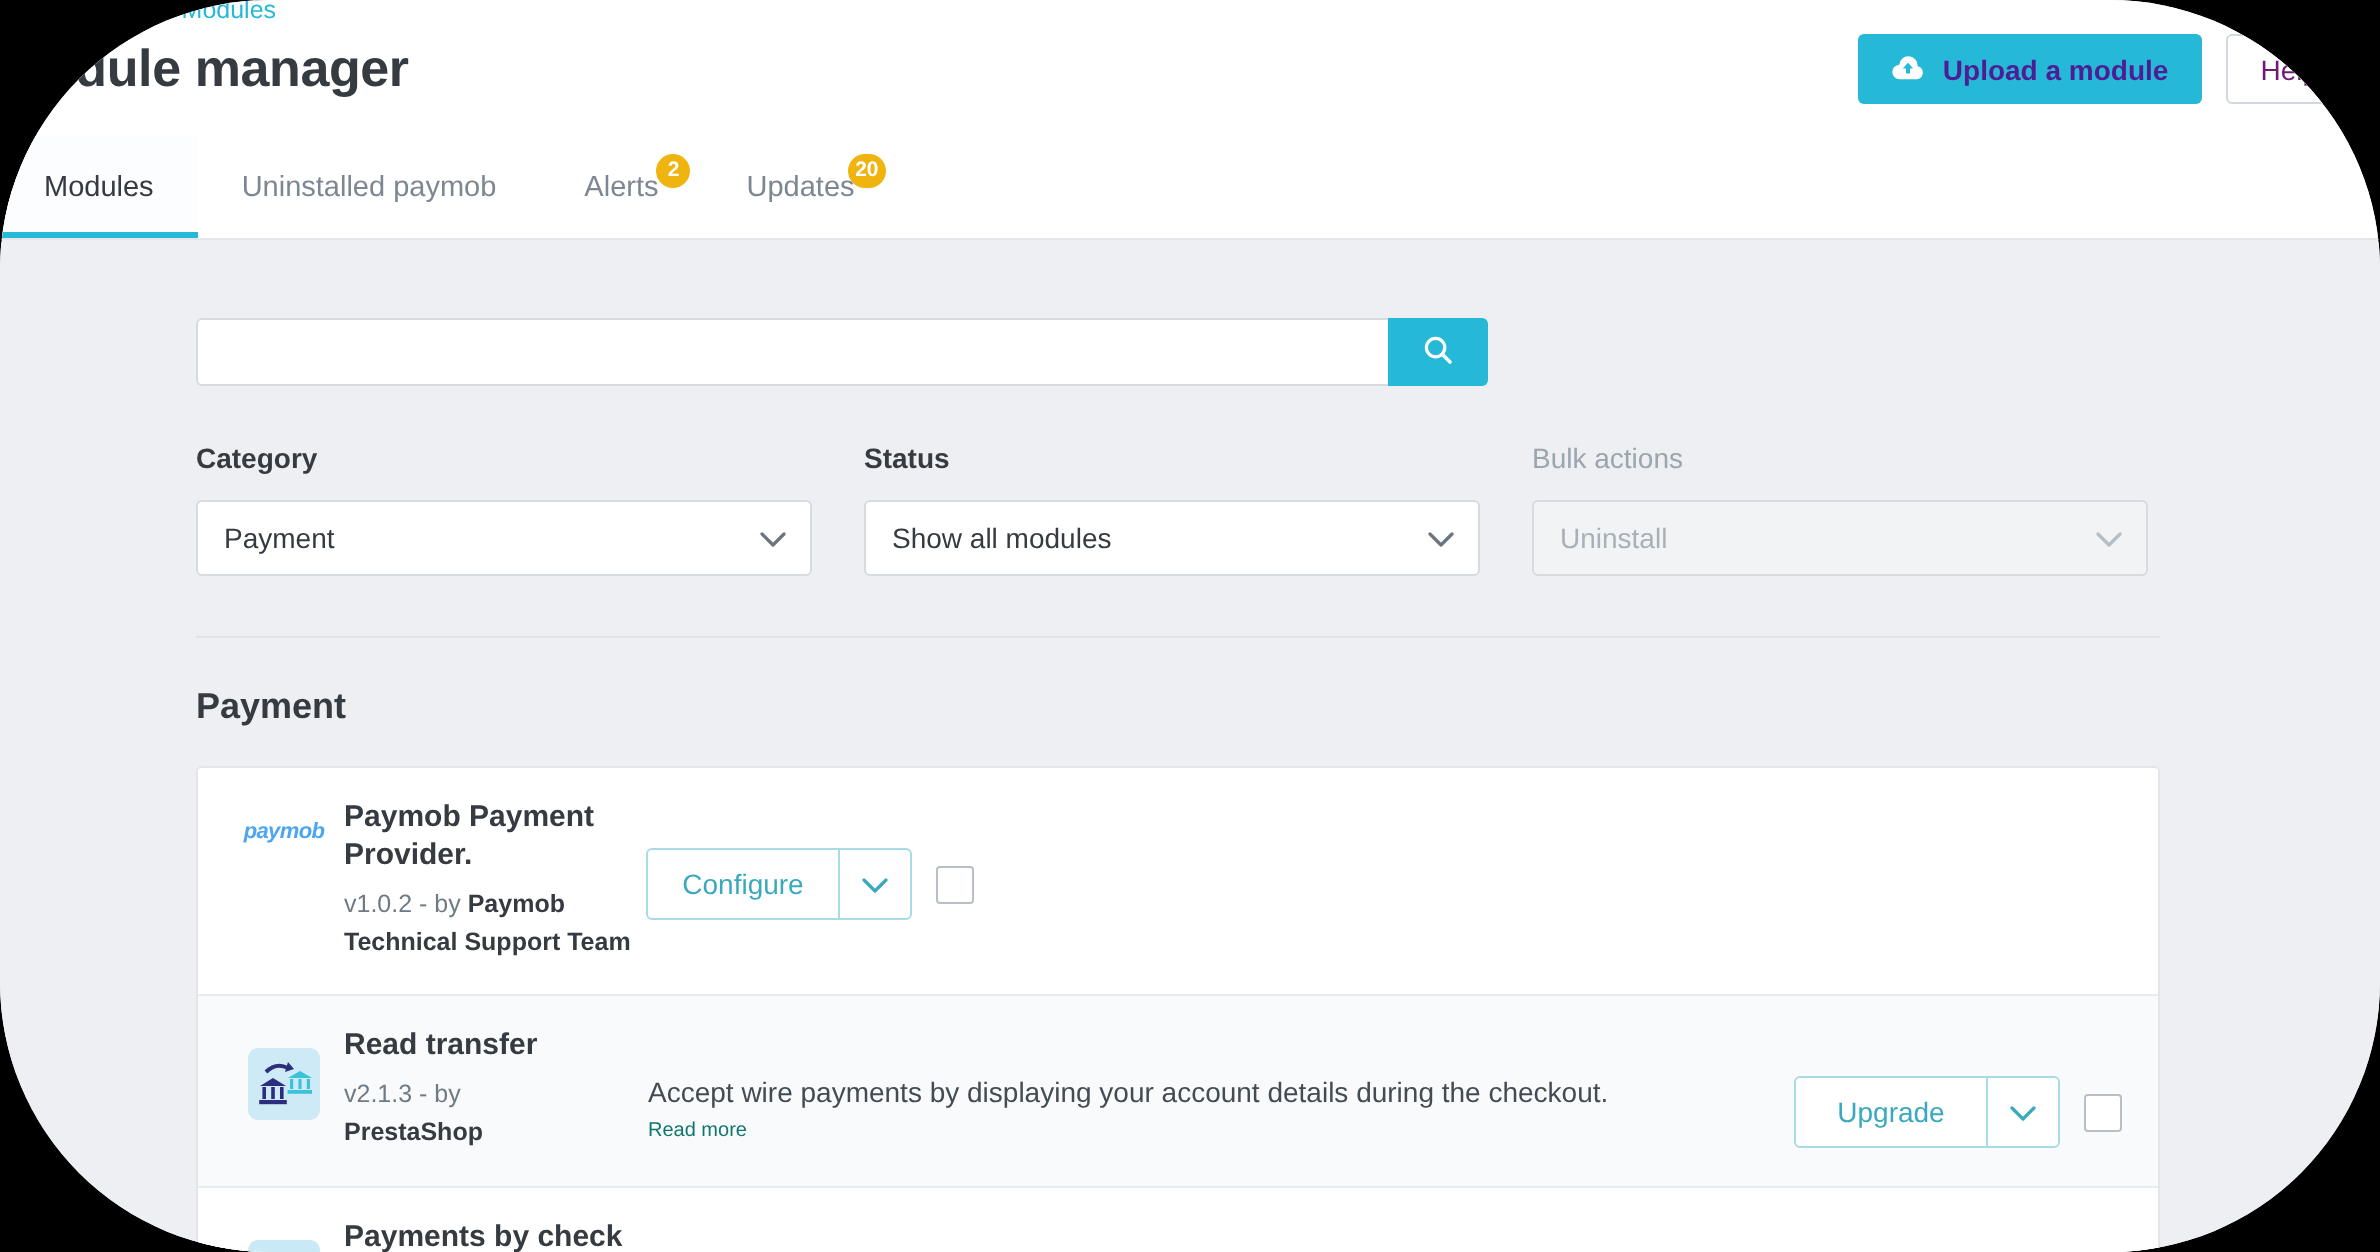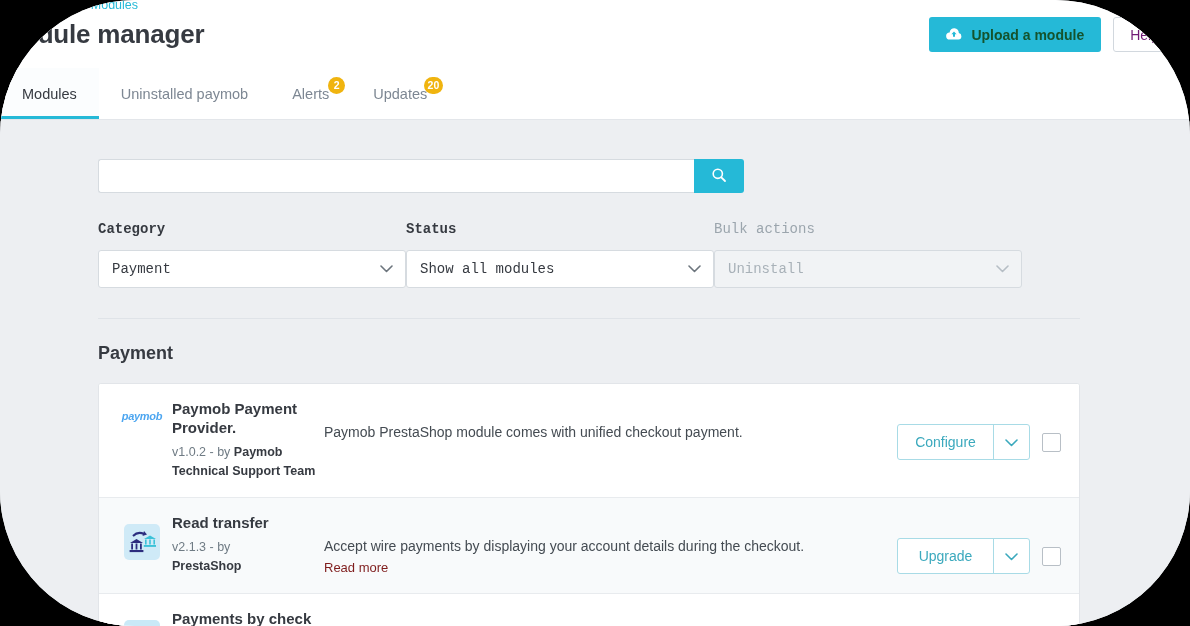--- a/index.html
+++ b/index.html
@@ -55,21 +55,21 @@
     right: 14px; top: 17px;
     display: flex;
     align-items: center;
     gap: 12px;
   }
   .btn-upload {
     display: inline-flex;
     align-items: center;
     gap: 9px;
     background: #25b9d7;
-    color: #14532d;
+    color: #4c1d95;
     border: none;
     border-radius: 3px;
     height: 35px;
     padding: 0 17px;
     font-size: 14px;
     font-weight: bold;
     font-family: "Liberation Sans", sans-serif;
     cursor: pointer;
     white-space: nowrap;
   }
@@ -174,21 +174,21 @@
     cursor: pointer;
     display: flex;
     align-items: center;
     justify-content: center;
   }
 
   
   .filters {
     display: flex;
     margin-top: 28px;
-    font-family: Liberation Mono, monospace;
+    gap: 26px;
   }
   .filter { width: 308px; }
   .filter-label {
     font-size: 14px;
     font-weight: bold;
     color: #363a41;
     margin-bottom: 13px;
   }
   .filter.disabled .filter-label { color: #9ba5ad; font-weight: normal; }
   .select-box {
@@ -296,23 +296,23 @@
   .mod-desc {
     flex: 1;
     padding-left: 1px;
     padding-top: 22px;
     font-size: 14px;
     color: #444b52;
     line-height: 1.45;
   }
   .read-more {
     display: block;
-    color: #7f1d1d;
+    color: #0f766e;
     text-decoration: none;
-    font-size: 13px;
+    font-size: 10px;
     margin-top: 2px;
     cursor: pointer;
   }
 
   .mod-actions {
     flex: 0 0 auto;
     display: flex;
     align-items: center;
     gap: 12px;
     padding-top: 24px;
@@ -463,23 +463,20 @@
 
           <div class="module-row">
             <div class="mod-logo">
               <span class="logo-paymob">paymob</span>
             </div>
             <div class="mod-meta">
               <div class="mod-name">Paymob Payment Provider.</div>
               <div class="mod-version">
                 <span>v1.0.2 - by </span><b>Paymob Technical Support Team</b>
               </div>
-            </div>
-            <div class="mod-desc">
-              <span>Paymob PrestaShop module comes with unified checkout payment.</span>
             </div>
             <div class="mod-actions">
               <div class="split-btn">
                 <button class="split-main">Configure</button>
                 <button class="split-caret">
                   <span>
                     <svg width="13" height="8" viewBox="0 0 13 8">
                         <polyline points="1,1 6.5,6.5 12,1" fill="none" stroke="#3ba9bd" stroke-width="1.6" stroke-linecap="round" stroke-linejoin="round"></polyline>
                       </svg>
                   </span>

